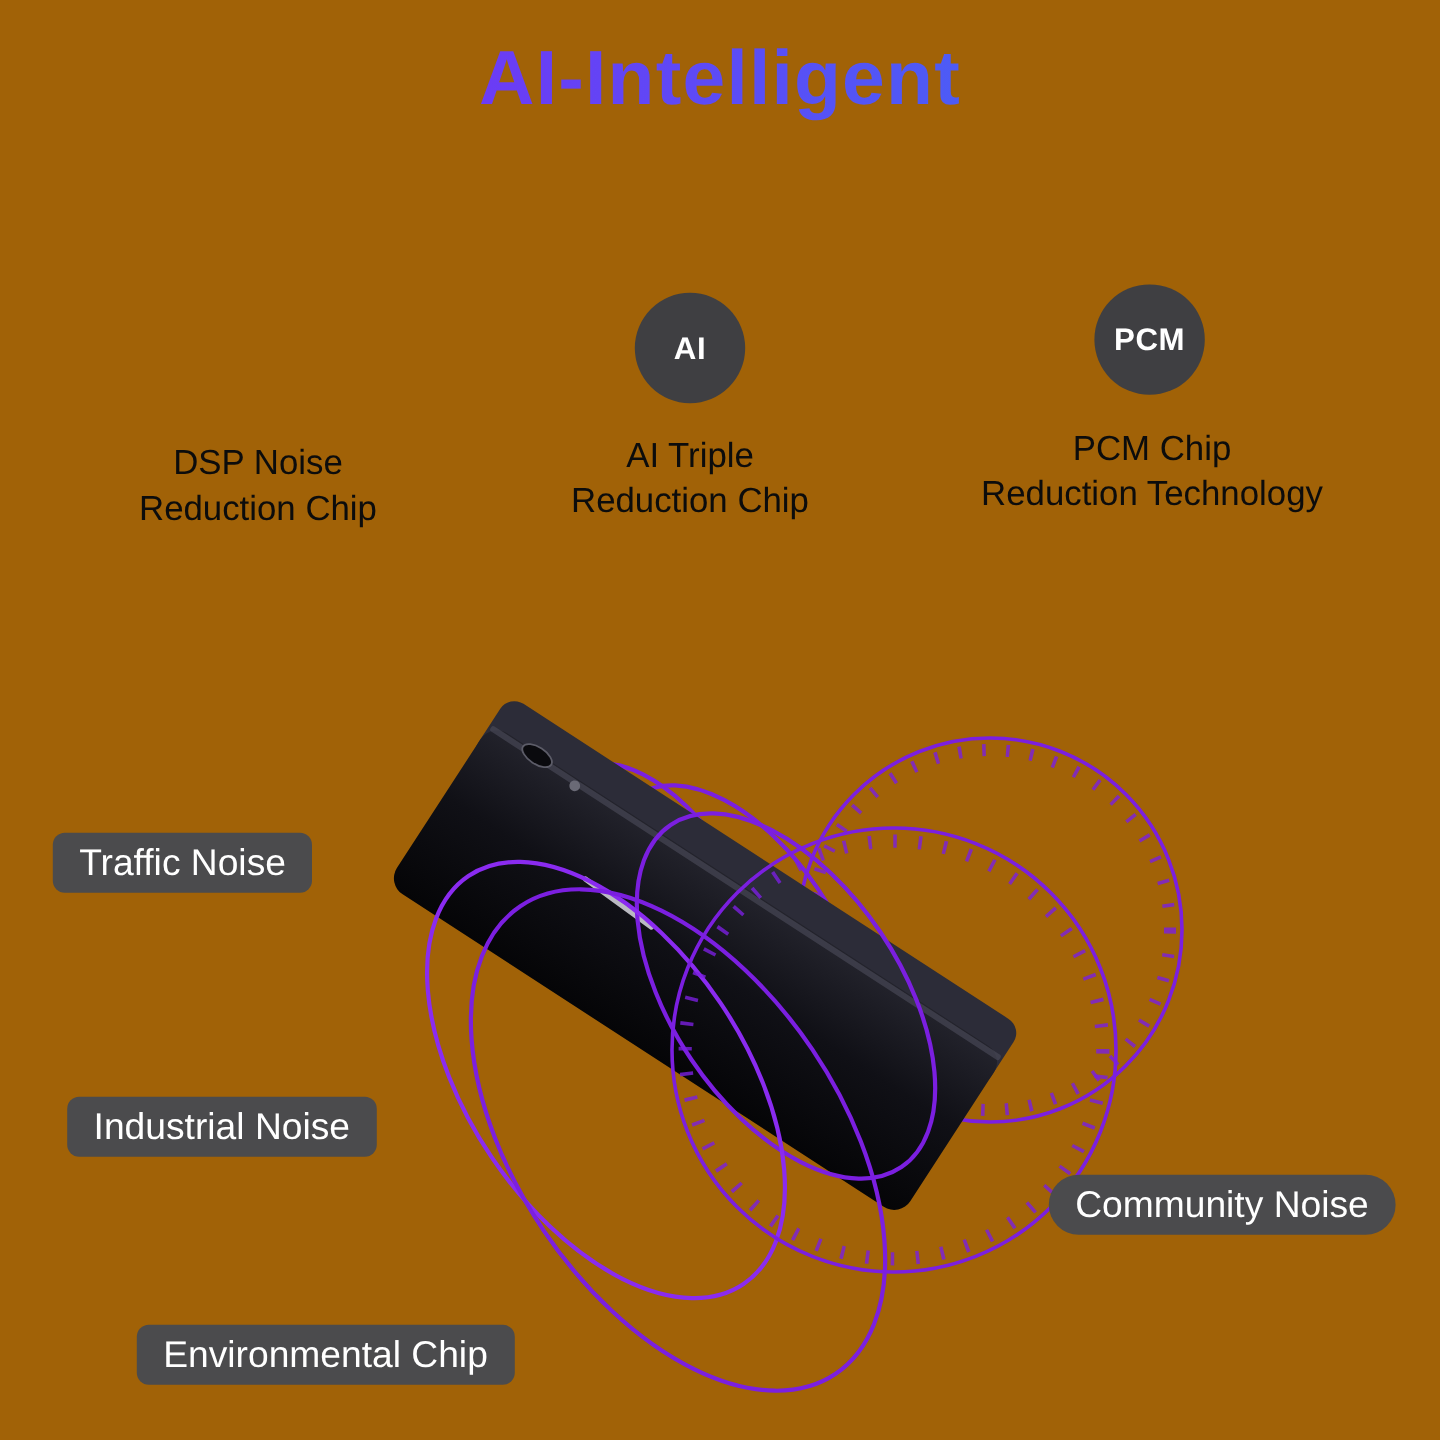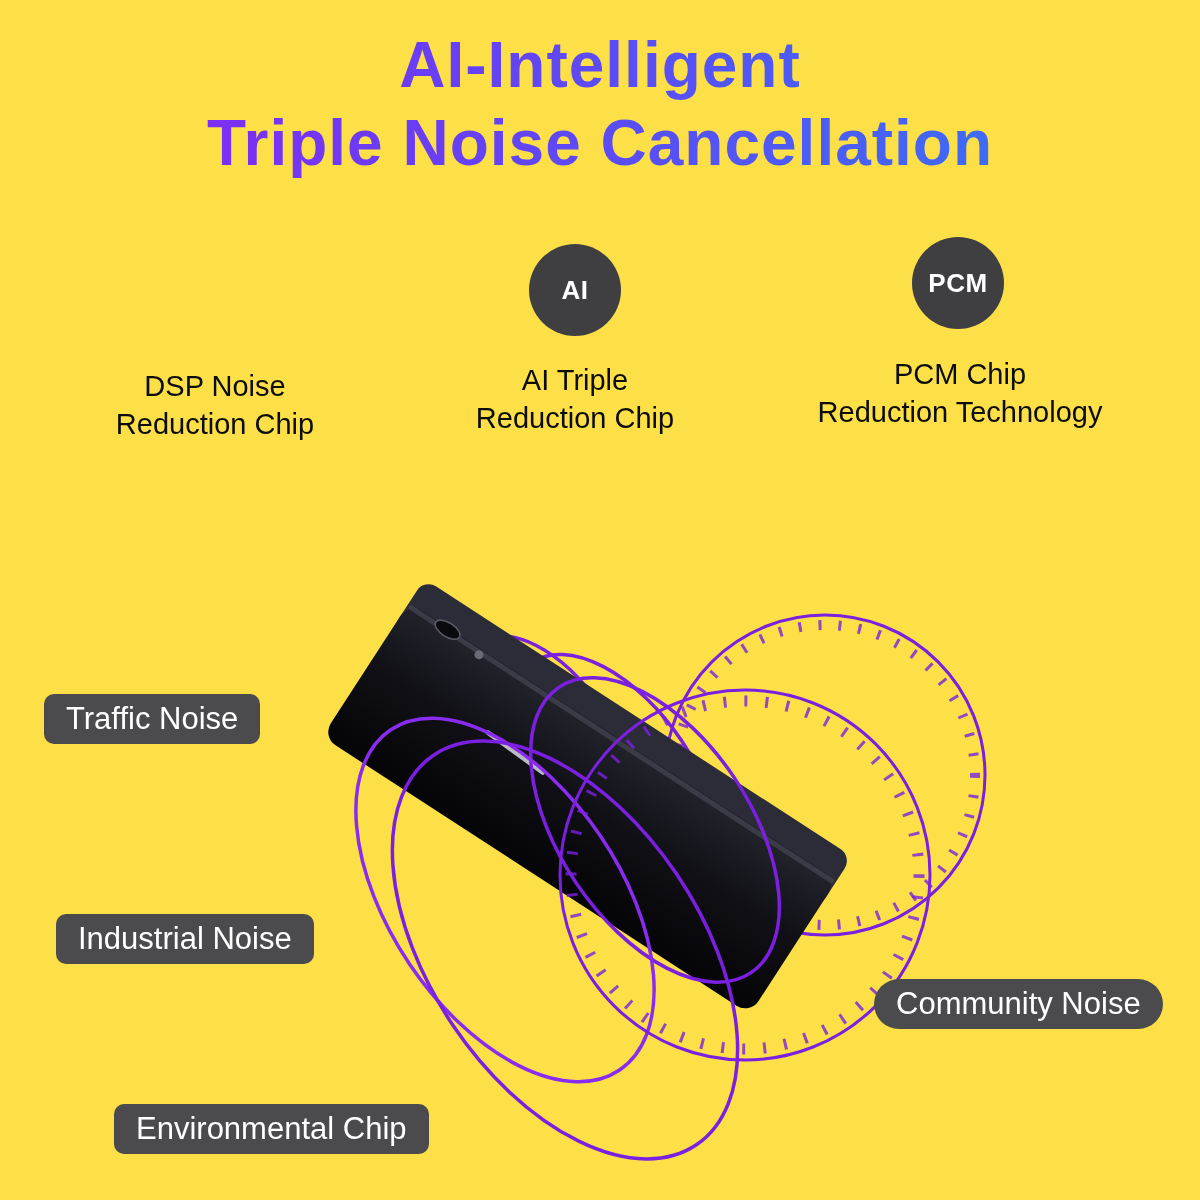--- a/index.html
+++ b/index.html
@@ -1,19 +1,19 @@
 <!DOCTYPE html>
 <html><head>
 <meta charset="utf-8">
 <style>
   html,body{margin:0;padding:0;}
   .page{
     position:relative;
     width:1200px;height:1200px;
-    background:#fde047;
+    background:#a16207;
     overflow:hidden;
     font-family:"Liberation Sans", sans-serif;
   }
   
   .title{
     position:absolute;top:26px;left:0;width:1200px;
     text-align:center;
     font-size:64px;font-weight:700;line-height:1.22;letter-spacing:1px;
     background:linear-gradient(90deg,#8f22f2 0%,#6a3df5 35%,#2e7bf6 100%);
     -webkit-background-clip:text;background-clip:text;
@@ -59,21 +59,20 @@
     position:absolute;left:0;top:480px;width:1200px;height:720px;
   }
 </style>
 </head>
 <body>
 
 <div class="page">
 
   <div class="title">
     <span class="line">AI-Intelligent</span>
-    <span class="line">Triple Noise Cancellation</span>
   </div>
 
   <div class="badge badge-ai">
     <span>AI</span>
   </div>
   <div class="badge badge-pcm">
     <span>PCM</span>
   </div>
 
   <div class="caption caption-dsp">

